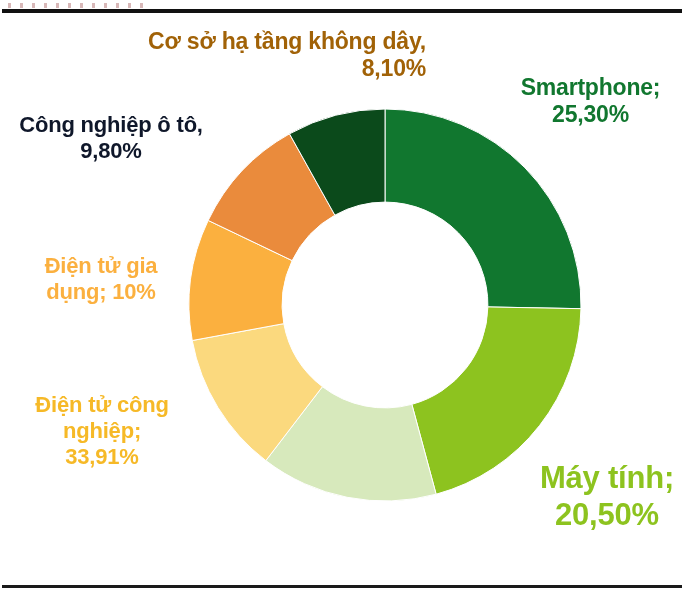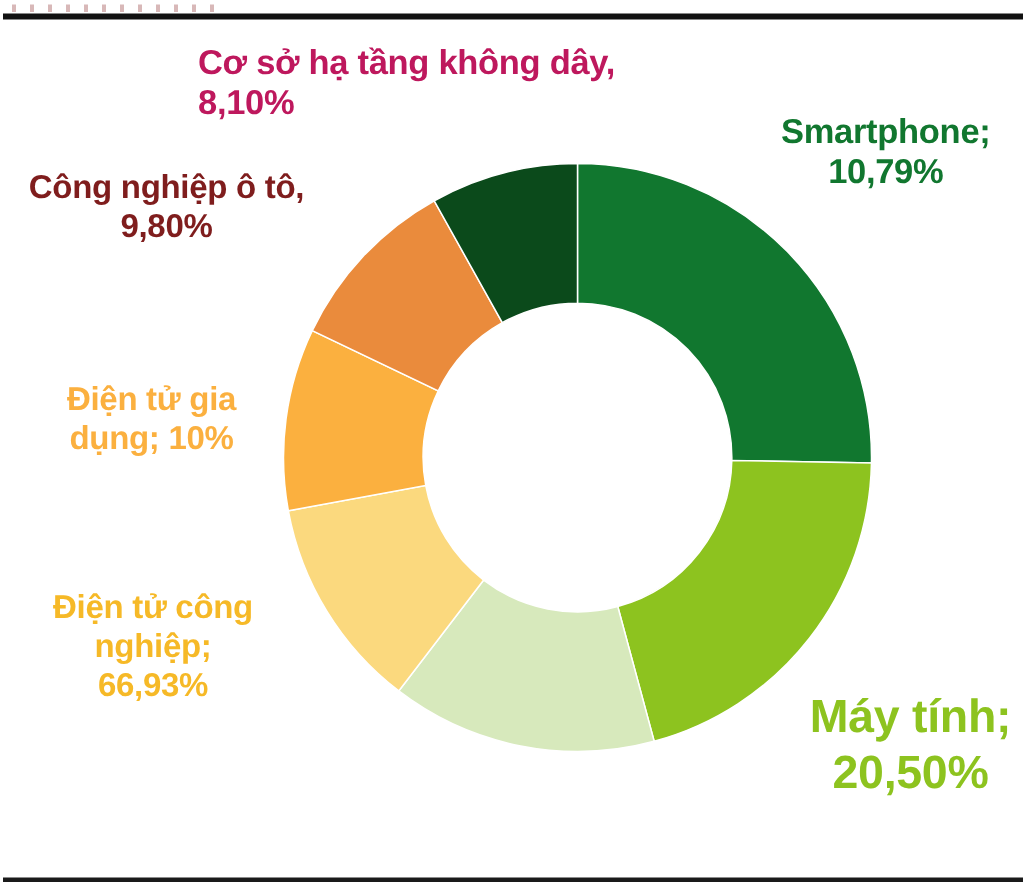--- a/index.html
+++ b/index.html
@@ -59,39 +59,39 @@
 
   
   .lbl {
     position: absolute;
     font-weight: bold;
     line-height: 1.18;
     letter-spacing: -0.2px;
     white-space: pre-line;
   }
   .lbl-wireless {
-    left: 132px; top: 28px;
+    left: 116px; top: 28px;
     width: 310px;
-    text-align: left;
+    text-align: right;
     font-size: 23px;
-    color: #be185d;
+    color: #a16207;
   }
   .lbl-smartphone {
     left: 497px; top: 74px;
     width: 187px;
     text-align: center;
     font-size: 23px;
     color: #11772F;
   }
   .lbl-auto {
     left: 6px; top: 112px;
     width: 210px;
     text-align: center;
     font-size: 22px;
-    color: #7f1d1d;
+    color: #0f172a;
   }
   .lbl-consumer {
     left: 6px; top: 233px;
     width: 190px;
     text-align: center;
     font-size: 22px;
     color: #FBB03F;
     margin-top: 20px;
   }
   .lbl-industrial {
@@ -135,31 +135,31 @@
           <path d="M 23.181743963832332 115.43461504653187 A 196 196 0 0 1 104.49897535783494 28.840558857255616 L 149.86196206286334 110.14129340005918 A 102.9 102.9 0 0 0 107.17041558101197 155.60317289942924 Z" fill="#EA8B3C" stroke="#ffffff" stroke-width="1"></path>
           <path d="M 104.49897535783494 28.840558857255616 A 196 196 0 0 1 200.00000000000014 4 L 200.00000000000009 97.1 A 102.9 102.9 0 0 0 149.86196206286334 110.14129340005918 Z" fill="#0B4A1B" stroke="#ffffff" stroke-width="1"></path>
         </g>
     </svg>
   </div>
 
   <div class="lbl lbl-wireless">Cơ sở hạ tầng không dây,
 8,10%</div>
 
   <div class="lbl lbl-smartphone">Smartphone;
-10,79%</div>
+25,30%</div>
 
   <div class="lbl lbl-auto">Công nghiệp ô tô,
 9,80%</div>
 
   <div class="lbl lbl-consumer">Điện tử gia
 dụng; 10%</div>
 
   <div class="lbl lbl-industrial">Điện tử công
 nghiệp;
-66,93%</div>
+33,91%</div>
 
 
   <div class="lbl lbl-computer">Máy tính;
 20,50%</div>
 
   <div class="rule-bottom"></div>
 
 </div>
 
 </body></html>

